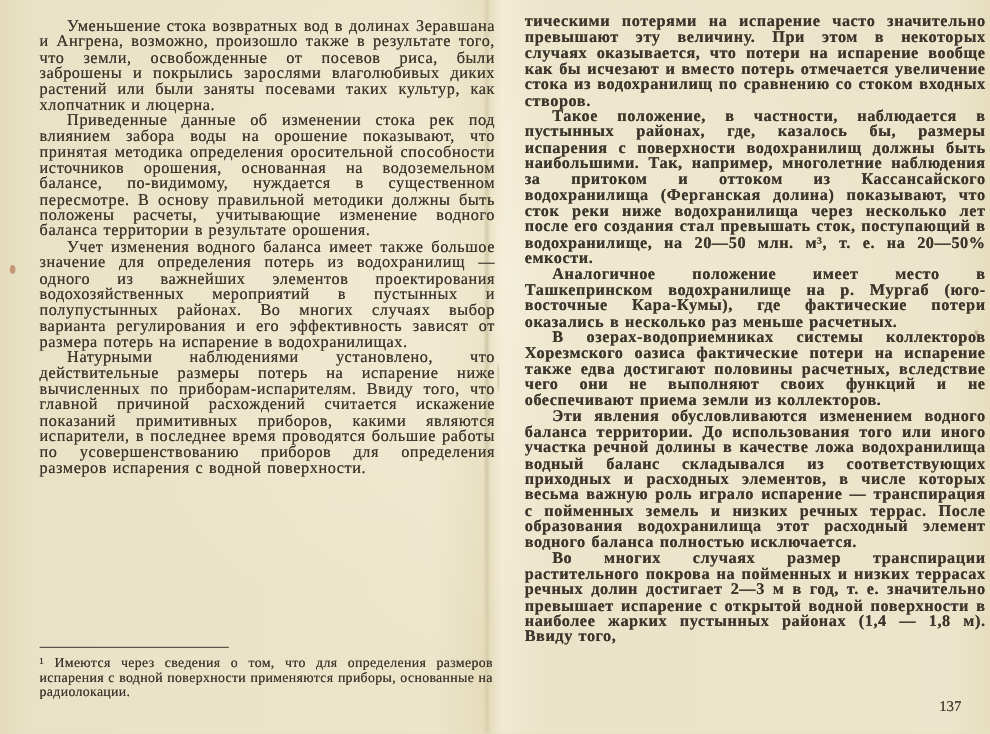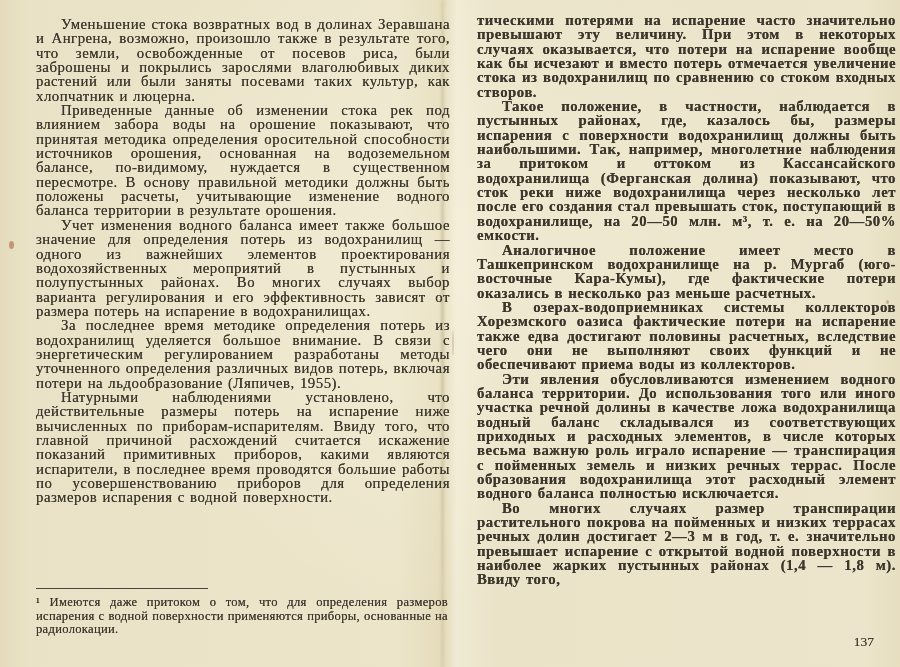--- a/index.html
+++ b/index.html
@@ -69,35 +69,34 @@
   <div class="gutter-crease"></div>
   <div class="speck speck-1"></div>
   <div class="speck speck-2"></div>
   <div class="speck speck-3"></div>
 
   <div class="page page-left">
     <div class="bodytext">
       <p class="para">Уменьшение стока возвратных вод в долинах Зеравшана и Ангрена, возможно, произошло также в результате того, что земли, освобожденные от посевов риса, были заброшены и покрылись зарослями влаголюбивых диких растений или были заняты посевами таких культур, как хлопчатник и люцерна.</p>
       <p class="para">Приведенные данные об изменении стока рек под влиянием забора воды на орошение показывают, что принятая методика определения оросительной способности источников орошения, основанная на водоземельном балансе, по-видимому, нуждается в существенном пересмотре. В основу правильной методики должны быть положены расчеты, учитывающие изменение водного баланса территории в результате орошения.</p>
       <p class="para">Учет изменения водного баланса имеет также большое значение для определения потерь из водохранилищ — одного из важнейших элементов проектирования водохозяйственных мероприятий в пустынных и полупустынных районах. Во многих случаях выбор варианта регулирования и его эффективность зависят от размера потерь на испарение в водохранилищах.</p>
-      <p class="para">За последнее время методике определения потерь из водохранилищ уделяется большое внимание. В связи с энергетическим регулированием разработаны методы уточненного определения различных видов потерь, включая потери на льдообразование (Ляпичев, 1955).</p>
       <p class="para">Натурными наблюдениями установлено, что действительные размеры потерь на испарение ниже вычисленных по приборам-испарителям. Ввиду того, что главной причиной расхождений считается искажение показаний примитивных приборов, какими являются испарители, в последнее время проводятся большие работы по усовершенствованию приборов для определения размеров испарения с водной поверхности.</p>
     </div>
     <div class="footnote-rule"></div>
     <div class="footnote">
-      <p class="para no-indent">¹ Имеются даже притоком о том, что для определения размеров испарения с водной поверхности применяются приборы, основанные на радиолокации.</p>
+      <p class="para no-indent">¹ Имеются через сведения о том, что для определения размеров испарения с водной поверхности применяются приборы, основанные на радиолокации.</p>
     </div>
     <div class="pagenum pagenum-left">104</div>
   </div>
 
   <div class="page page-right">
     <div class="bodytext">
       <p class="para no-indent">тическими потерями на испарение часто значительно превышают эту величину. При этом в некоторых случаях оказывается, что потери на испарение вообще как бы исчезают и вместо потерь отмечается увеличение стока из водохранилищ по сравнению со стоком входных створов.</p>
       <p class="para">Такое положение, в частности, наблюдается в пустынных районах, где, казалось бы, размеры испарения с поверхности водохранилищ должны быть наибольшими. Так, например, многолетние наблюдения за притоком и оттоком из Кассансайского водохранилища (Ферганская долина) показывают, что сток реки ниже водохранилища через несколько лет после его создания стал превышать сток, поступающий в водохранилище, на 20—50 млн. м³, т. е. на 20—50% емкости.</p>
       <p class="para">Аналогичное положение имеет место в Ташкепринском водохранилище на р. Мургаб (юго-восточные Кара-Кумы), где фактические потери оказались в несколько раз меньше расчетных.</p>
-      <p class="para">В озерах-водоприемниках системы коллекторов Хорезмского оазиса фактические потери на испарение также едва достигают половины расчетных, вследствие чего они не выполняют своих функций и не обеспечивают приема воды из коллекторов.</p>
+      <p class="para">В озерах-водоприемниках системы коллекторов Хорезмского оазиса фактические потери на испарение также едва достигают половины расчетных, вследствие чего они не выполняют своих функций и не обеспечивают приема земли из коллекторов.</p>
       <p class="para">Эти явления обусловливаются изменением водного баланса территории. До использования того или иного участка речной долины в качестве ложа водохранилища водный баланс складывался из соответствующих приходных и расходных элементов, в числе которых весьма важную роль играло испарение — транспирация с пойменных земель и низких речных террас. После образования водохранилища этот расходный элемент водного баланса полностью исключается.</p>
       <p class="para">Во многих случаях размер транспирации растительного покрова на пойменных и низких террасах речных долин достигает 2—3 м в год, т. е. значительно превышает испарение с открытой водной поверхности в наиболее жарких пустынных районах (1,4 — 1,8 м). Ввиду того,</p>
     </div>
     <div class="pagenum pagenum-right">137</div>
   </div>
 
 </div>
 
 </body></html>

